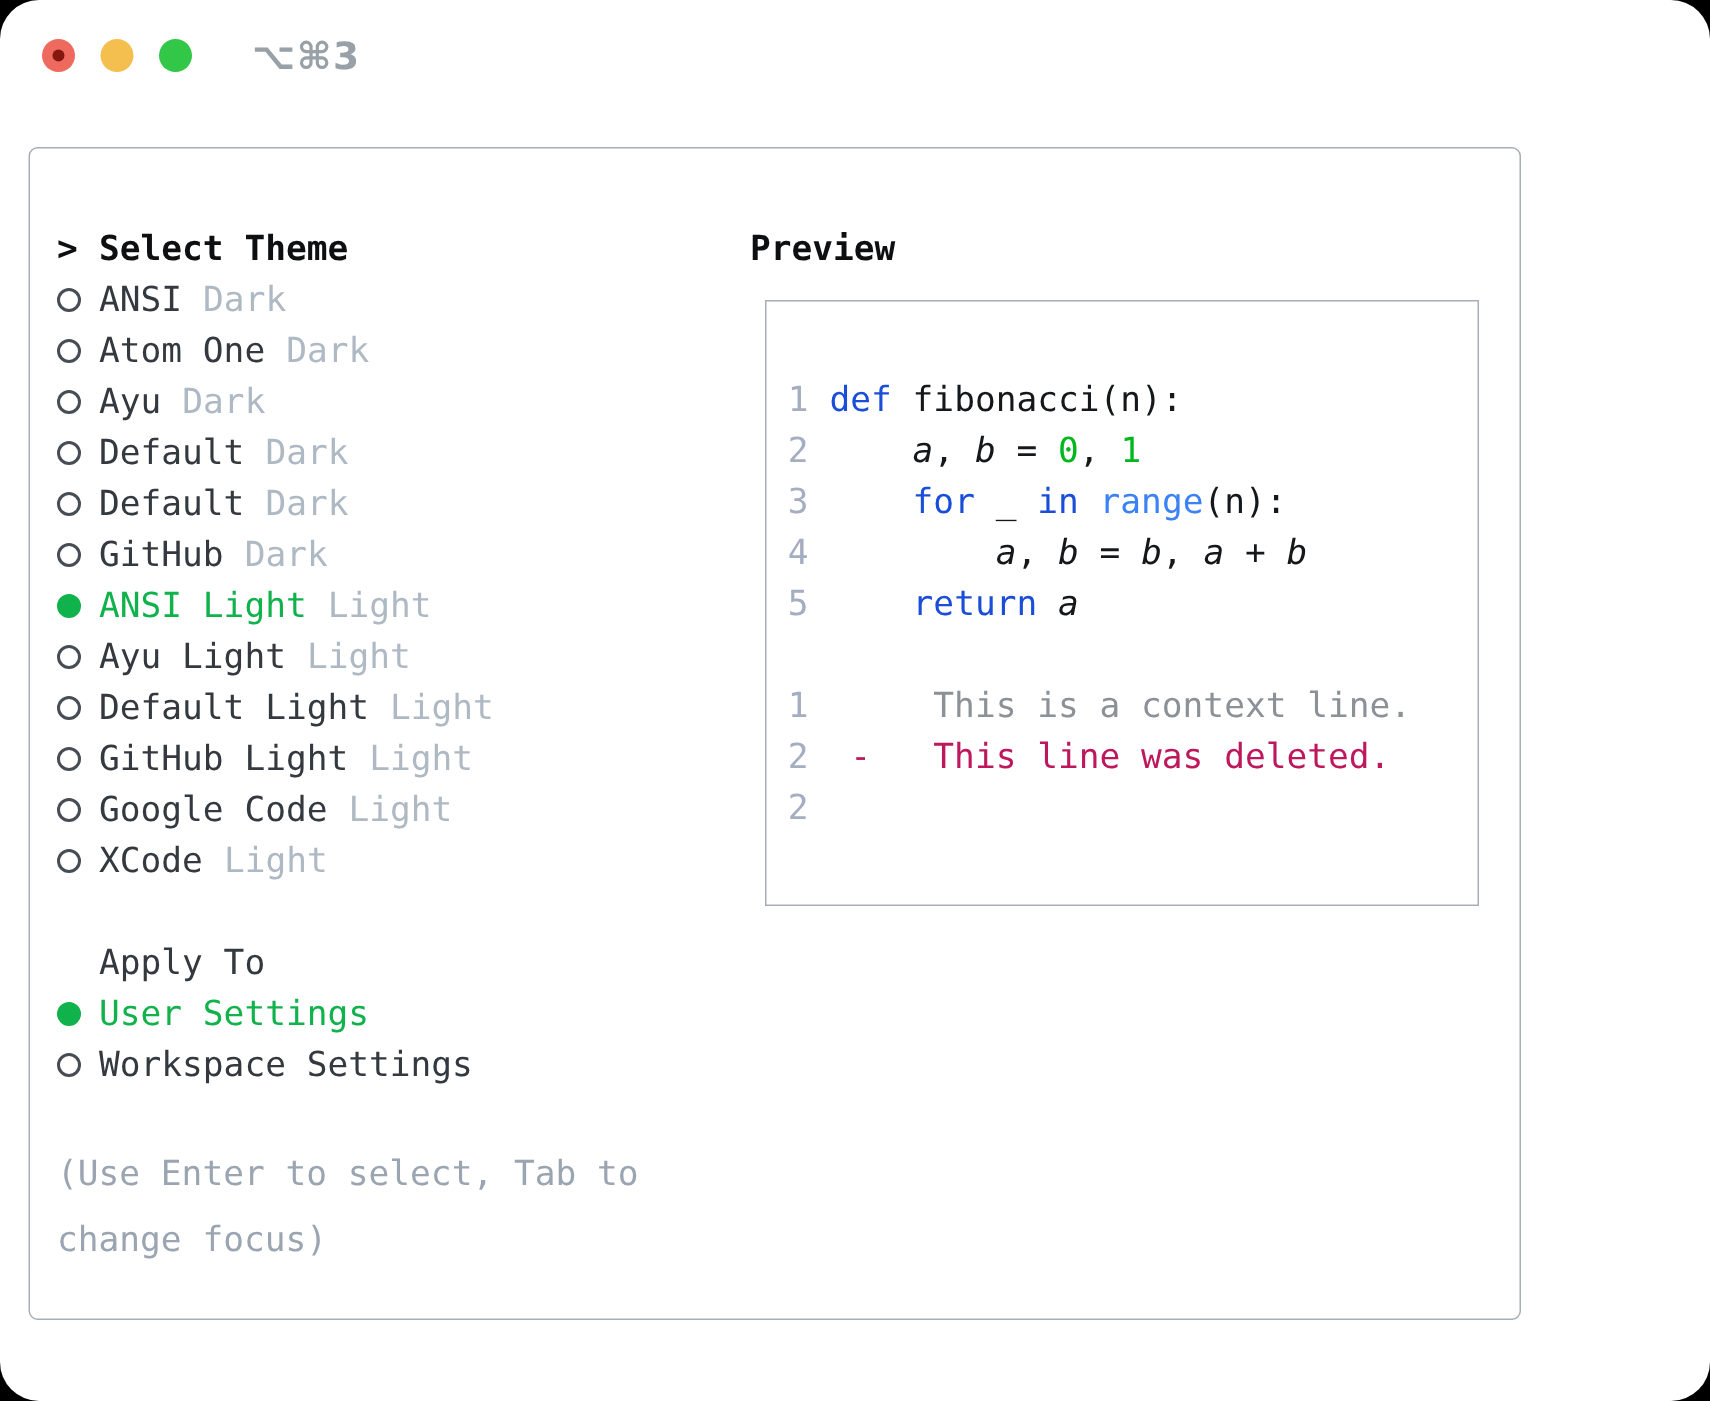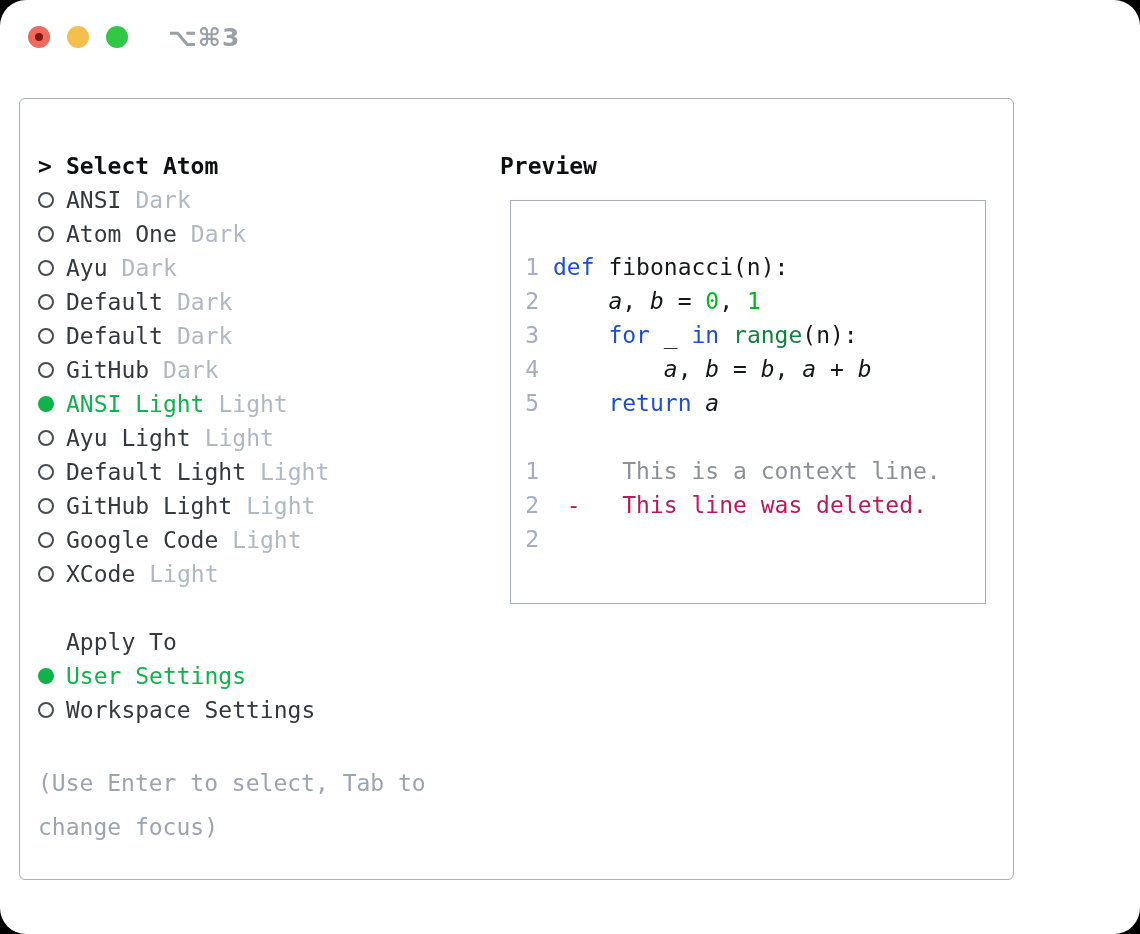--- a/index.html
+++ b/index.html
@@ -59,21 +59,21 @@
   #preview-box {
     position:absolute; left:510px; top:200px; width:476px; height:404px;
     border:1.5px solid #a6aeb8; box-sizing:border-box; background:#fff;
     padding:49px 0 0 14px; overflow:hidden;
   }
   .cline { height:34px; display:flex; align-items:center; font-size:23px; }
   .lnum { flex:none; width:14px; text-align:right; color:#a4aec0; margin-right:14px; }
   .ltext { white-space:pre; color:#15181b; }
   .tok-fg  { color:#15181b; }
   .tok-kw  { color:#1b4ed8; }
-  .tok-fn  { color:#15803d; }
+  .tok-fn  { color:#3b82f6; }
   .tok-num { color:#00b71d; }
   .tok-var { color:#15181b; font-style:italic; }
   #diff-lines { margin-top:34px; }
   .dtext.ctx { color:#8b9196; }
   .dtext.del { color:#be185d; }
   .dtext.add { color:#00b71d; }
 </style>
 </head>
 <body>
 
@@ -83,21 +83,21 @@
     <div class="tl tl-close"></div>
     <div class="tl tl-min"></div>
     <div class="tl tl-zoom"></div>
     <div class="win-title">⌥⌘3</div>
   </div>
 
   <div class="main-box"></div>
 
   <div id="select-block" class="mono">
     <div class="row">
-      <span class="cursor">&gt;</span><span class="hdr">Select Atom</span>
+      <span class="cursor">&gt;</span><span class="hdr">Select Theme</span>
     </div>
     <div id="theme-list">
         <div class="row"><span class="radio"></span><span class="name">ANSI</span><span class="tag">Dark</span></div>
         <div class="row"><span class="radio"></span><span class="name">Atom One</span><span class="tag">Dark</span></div>
         <div class="row"><span class="radio"></span><span class="name">Ayu</span><span class="tag">Dark</span></div>
         <div class="row"><span class="radio"></span><span class="name">Default</span><span class="tag">Dark</span></div>
         <div class="row"><span class="radio"></span><span class="name">Default</span><span class="tag">Dark</span></div>
         <div class="row"><span class="radio"></span><span class="name">GitHub</span><span class="tag">Dark</span></div>
         <div class="row"><span class="radio on"></span><span class="name sel">ANSI Light</span><span class="tag">Light</span></div>
         <div class="row"><span class="radio"></span><span class="name">Ayu Light</span><span class="tag">Light</span></div>

